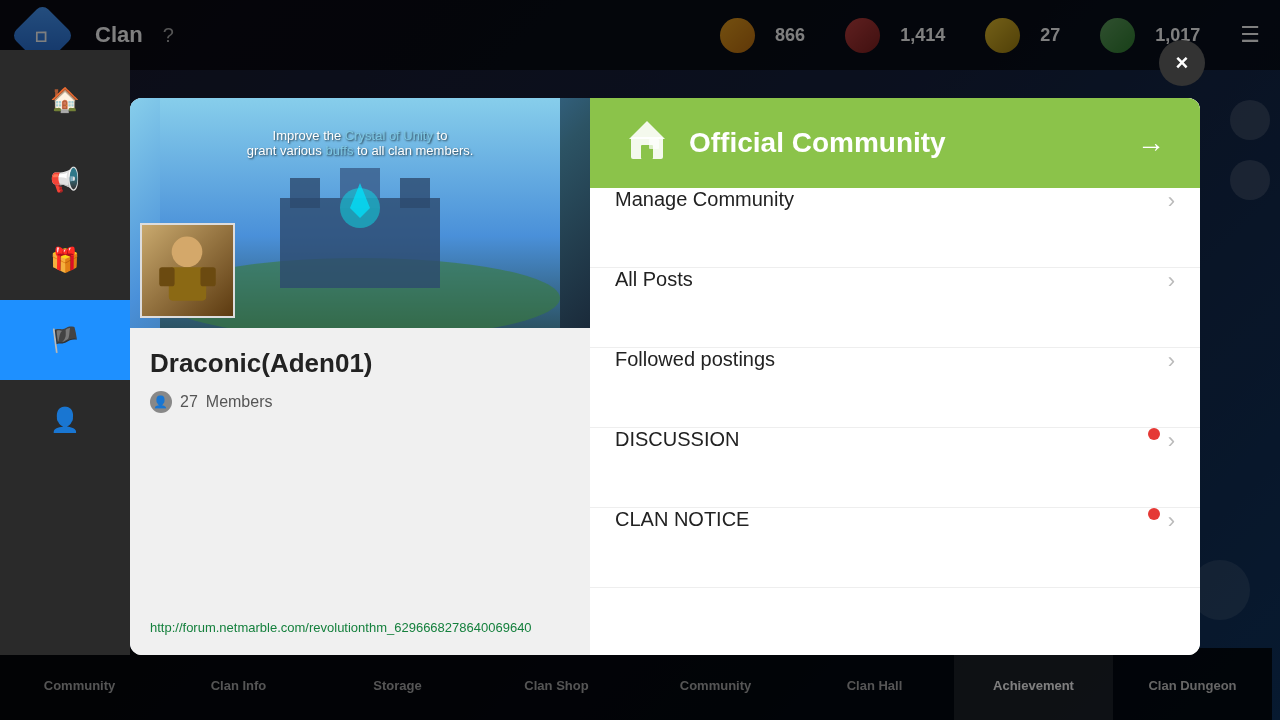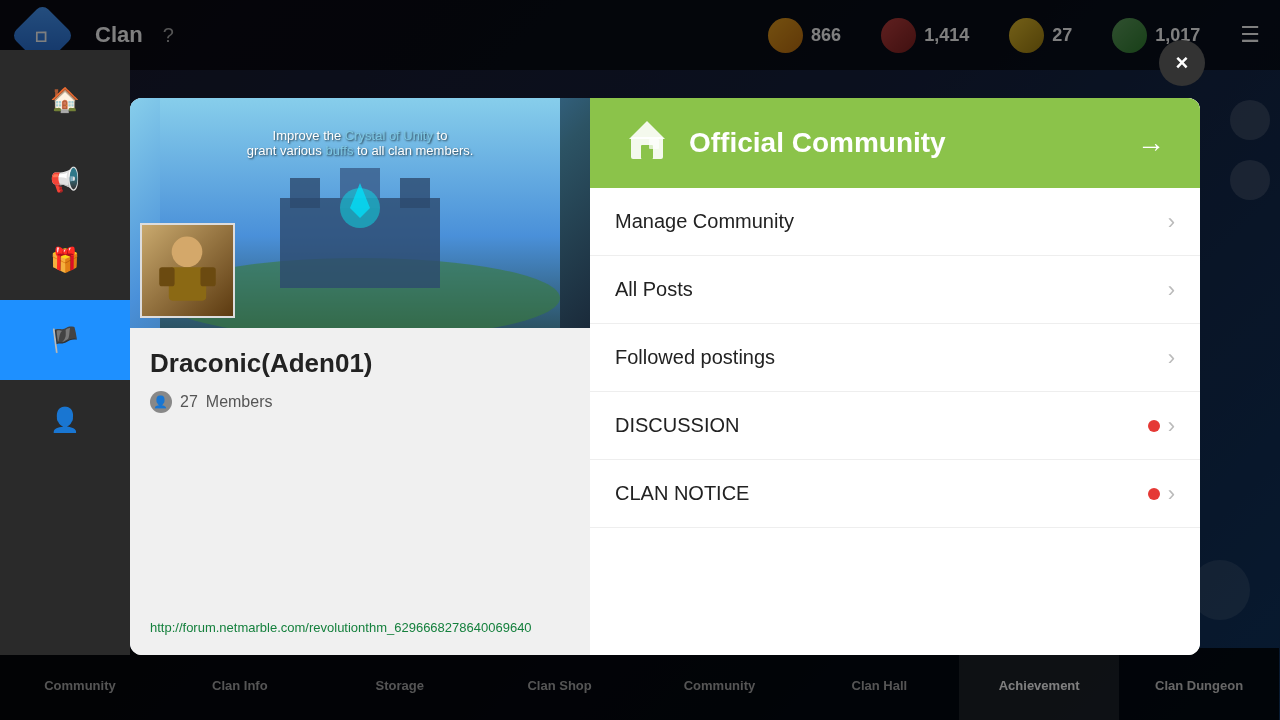--- a/index.html
+++ b/index.html
@@ -46,32 +46,32 @@
       color: white; font-size: 22px; font-weight: bold;
     }
 
     .bg-stats {
       display: flex; gap: 40px; align-items: center;
       margin-left: auto;
     }
 
     .stat-item {
       color: white; font-size: 18px; font-weight: bold;
-      display: flex; align-items: center; gap: 8px;
+      display: flex; align-items: center; gap: 20px;
     }
 
     .stat-icon {
       width: 35px; height: 35px; border-radius: 50%;
       background: rgba(255,255,255,0.2);
     }
 
     
     .bg-bottom-bar {
       position: absolute;
-      bottom: 0; left: 0; right: 1px;
+      bottom: 0; left: 0; right: 8px;
       height: 72px;
       background: rgba(0,0,0,0.8);
       z-index: 1;
       display: flex;
       align-items: flex-end;
     }
 
     .bottom-nav-item {
       flex: 1;
       height: 100%;
@@ -287,23 +287,22 @@
     }
 
     
     .menu-list {
       flex: 1;
       display: flex;
       flex-direction: column;
     }
 
     .menu-item {
-      height: 68px;
-      display: flex;
-      align-items: center;
+      height: 80px;
+      display: flex;
       padding: 0 25px;
       border-bottom: 1px solid #eee;
       cursor: pointer;
       position: relative;
     }
 
     .menu-item-label {
       font-size: 20px;
       color: #222;
       flex: 1;

